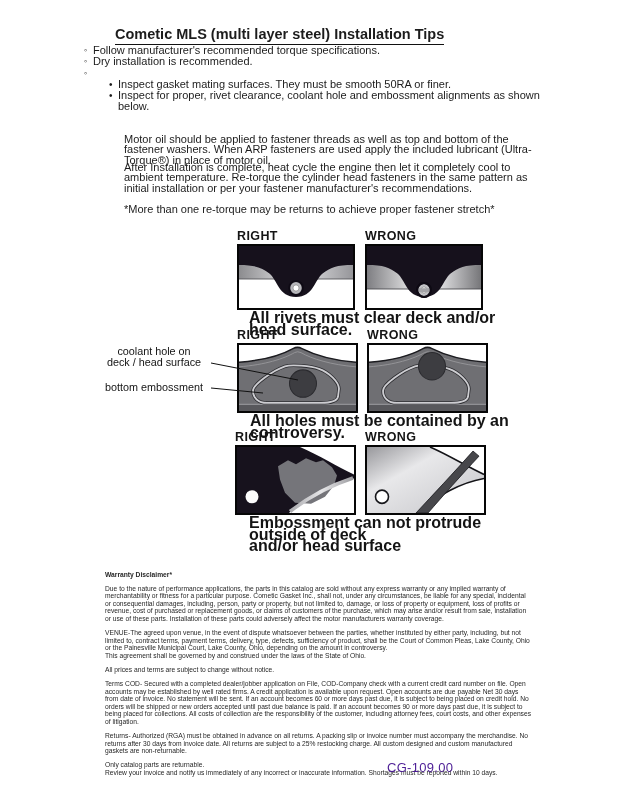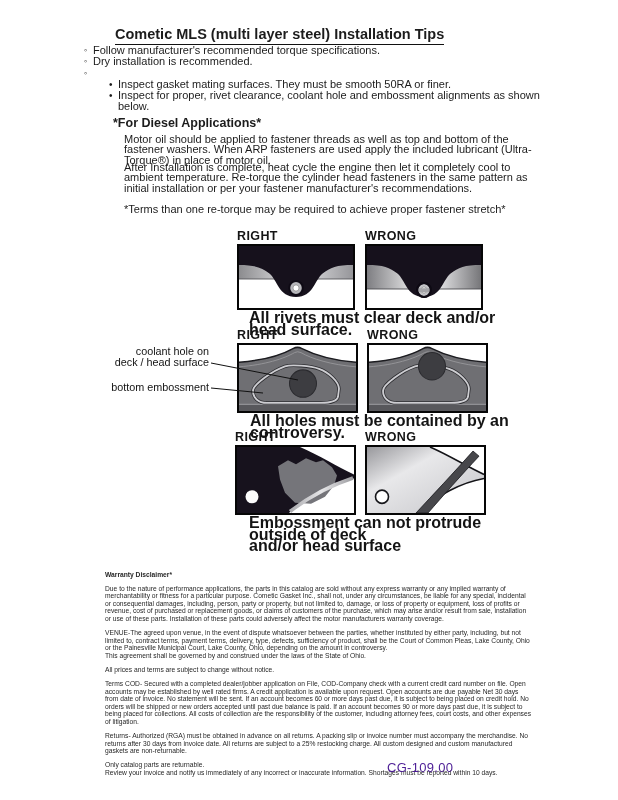--- a/index.html
+++ b/index.html
@@ -21,21 +21,21 @@
   .tips .row.l2{padding-left:25px;}
   .tips .row.l2 .marker{font-size:10px;}
   
   .diesel-h{left:113px;top:116px;font-size:12.5px;font-weight:bold;}
   .body-p{left:124px;width:424px;font-size:11px;line-height:10.4px;}
   
   .fig-label{font-size:12.5px;font-weight:600;letter-spacing:.4px;color:#151515;text-align:left;}
   .fig-caption{font-size:16px;font-weight:bold;color:#141414;line-height:11.5px;margin-left:12px;}
   .figbox{position:absolute;border:2.5px solid #060606;box-sizing:border-box;background:#fff;}
   .figbox svg{display:block;width:100%;height:100%;}
-  .side-label{font-size:10.8px;line-height:11px;text-align:right;color:#141414;}
+  .side-label{font-size:10.8px;line-height:11px;text-align:center;color:#141414;}
   .pointer-overlay{position:absolute;pointer-events:none;}
   
   .legal{left:105px;top:571px;width:427px;font-size:6.7px;line-height:7.6px;color:#272727;}
   .legal .blk{margin:0 0 6.5px 0;}
   .legal .hd{font-weight:bold;margin-bottom:6px;}
   .legal .tight{margin:0;}
   
   .footer-code{left:387px;top:760px;font-size:13px;color:#4c1d95;letter-spacing:.3px;}
 </style>
 </head>
@@ -60,24 +60,23 @@
     <div class="row l2">
       <span class="marker">•</span>
       <span>Inspect gasket mating surfaces.  They must be smooth 50RA or finer.</span>
     </div>
     <div class="row l2">
       <span class="marker">•</span>
       <span>Inspect for proper, rivet clearance, coolant hole and embossment alignments as shown below.</span>
     </div>
   </div>
 
-  <div class="abs diesel-h">*For Diesel Applications*</div>
   <div class="abs body-p" style="top:134px">Motor oil should be applied to fastener threads as well as top and bottom of the fastener washers. When ARP fasteners are used apply the included lubricant (Ultra-Torque®) in place of motor oil.</div>
   <div class="abs body-p" style="top:162px">After Installation is complete, heat cycle the engine then let it completely cool to ambient temperature. Re-torque the cylinder head fasteners in the same pattern as initial installation or per your fastener manufacturer's recommendations.</div>
-  <div class="abs body-p" style="top:204px">*Terms than one re-torque may be required to achieve proper fastener stretch*</div>
+  <div class="abs body-p" style="top:204px">*More than one re-torque may be returns to achieve proper fastener stretch*</div>
 
   <div class="abs fig-label" style="left:237px;top:229px;width:118px">RIGHT</div>
   <div class="abs fig-label" style="left:365px;top:229px;width:118px">WRONG</div>
 
   <div class="figbox" style="left:237px;top:244px;width:118px;height:66px">
     <svg viewBox="0 0 118 62" preserveAspectRatio="none">
       <defs>
         <linearGradient id="r1g" x1="0" y1="0" x2="1" y2="0">
           <stop offset="0" stop-color="#8c8c8f"></stop>
             <stop offset="0.5" stop-color="#e8e8ea"></stop>

